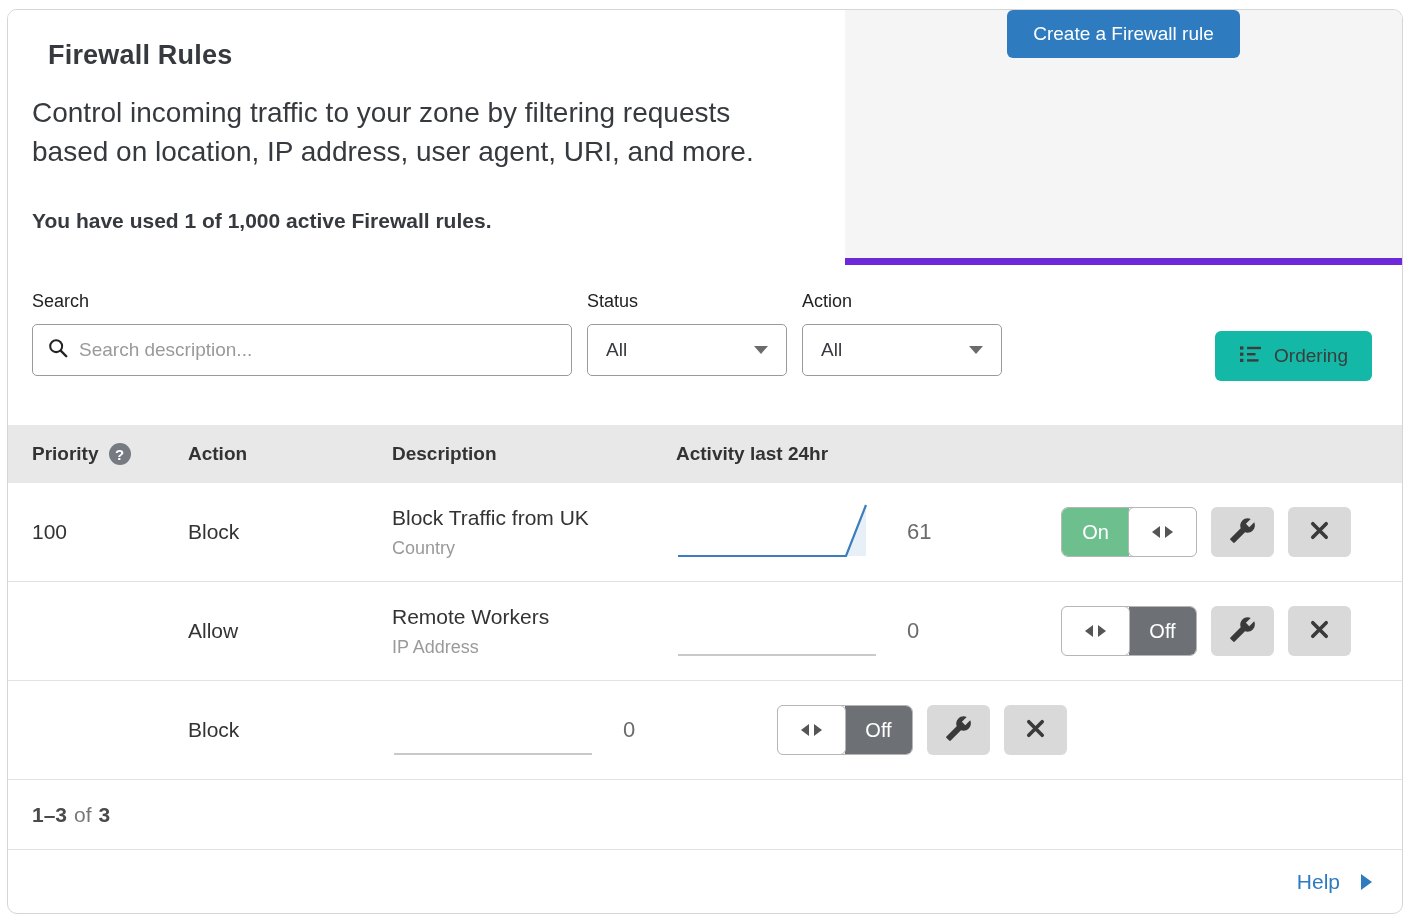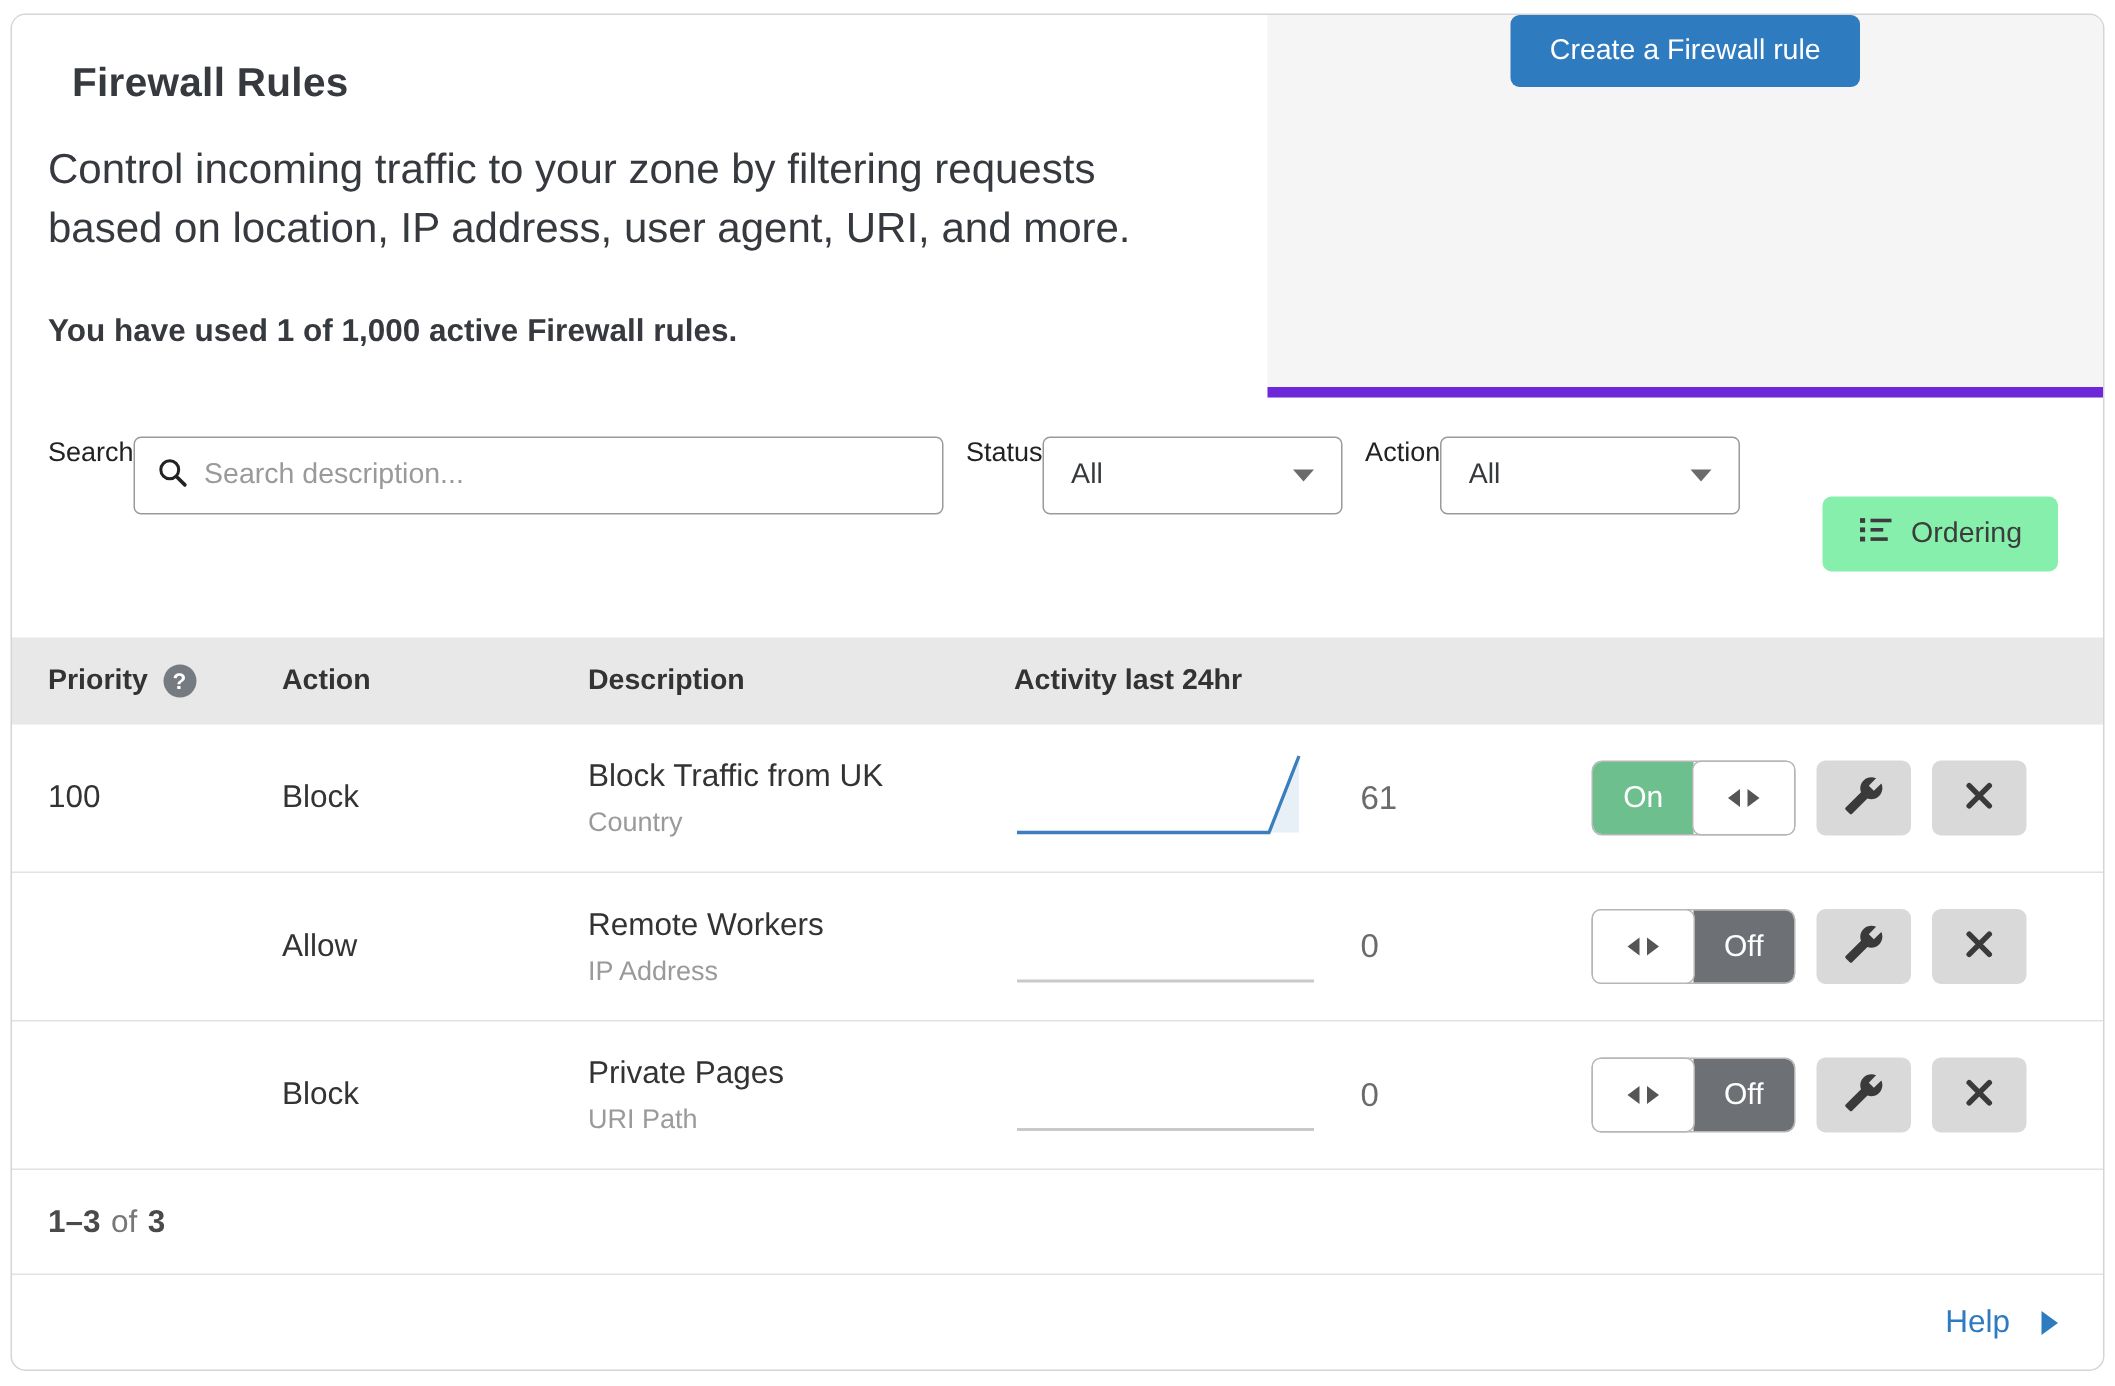--- a/index.html
+++ b/index.html
@@ -17,41 +17,41 @@
   .hdr-note { font-size:21px; font-weight:bold; margin-top:38px; }
   .hdr-right { flex:1; background:#f5f5f5; border-bottom:7px solid #6d28d9;
                display:flex; align-items:flex-start; justify-content:center; }
   .btn-primary {
     background:#2f7bbf; color:#fff; font-size:19px; border:none; border-radius:6px;
     padding:13px 26px; cursor:pointer; font-family:"Liberation Sans", sans-serif;
   }
 
   
   .filters { height:160px; padding:26px 30px 0 24px; display:flex; align-items:flex-start; }
-  .fgroup { display:flex; flex-direction:row; }
+  .fgroup { display:flex; flex-direction:column; }
   .flabel { font-size:18px; color:#222; margin-bottom:12px; }
   .search-box {
     width:540px; height:52px; border:1px solid #9a9a9a; border-radius:5px;
     display:flex; align-items:center; padding:0 14px; background:#fff;
   }
   .search-box input {
     border:none; outline:none; flex:1; font-size:19px; margin-left:10px;
     font-family:"Liberation Sans", sans-serif; color:#36393e;
   }
   .search-box input::placeholder { color:#9a9a9a; }
   .select {
     width:200px; height:52px; border:1px solid #9a9a9a; border-radius:5px;
     display:flex; align-items:center; justify-content:space-between;
     padding:0 18px; font-size:19px; background:#fff; cursor:pointer;
   }
   .caret { width:0; height:0; border-left:7px solid transparent; border-right:7px solid transparent;
            border-top:8px solid #6b6b6b; } .gap15 { width:15px; }
   .spacer { flex:1; }
   .btn-ordering {
-    margin-top:40px; height:50px; padding:0 24px; background:#86efac; border:none; border-radius:6px;
+    margin-top:40px; height:50px; padding:0 24px; background:#14b8a6; border:none; border-radius:6px;
     font-size:19px; color:#3c3c3c; display:flex; align-items:center; gap:11px; cursor:pointer;
     font-family:"Liberation Sans", sans-serif;
   }
 
   
   .cols { display:flex; align-items:center; }
   .c-priority { width:180px; padding-left:24px; }
   .c-action   { width:204px; }
   .c-desc     { width:284px; }
   .c-spark    { width:205px; }
@@ -244,24 +244,20 @@
         <svg width="23" height="23" viewBox="0 0 24 24">
           <path d="M5 5 L19 19 M19 5 L5 19" stroke="#3a3a3a" stroke-width="3.8" stroke-linecap="round"></path>
         </svg>
       </span>
     </button>
   </div>
 
   <div class="cols trow">
     <div class="c-priority"></div>
     <div class="c-action">Block</div>
-    <div class="c-desc">
-      <div class="desc-title">Private Pages</div>
-      <div class="desc-sub">URI Path</div>
-    </div>
     <div class="c-spark">
       <svg width="205" height="62" viewBox="0 0 205 62">
         <polyline points="2,57 200,57" fill="none" stroke="#c9c9c9" stroke-width="2"></polyline>
       </svg>
     </div>
     <div class="c-count count">0</div>
     <div class="c-toggle">
       <div class="toggle">
         <div class="tg-knob">
           <span class="tri-l"></span>

